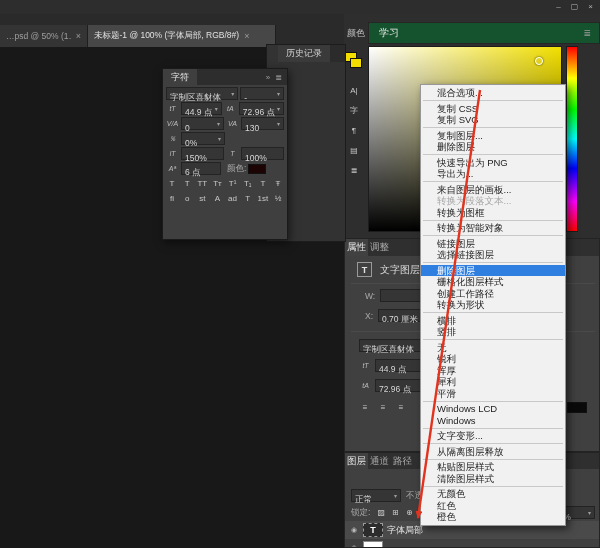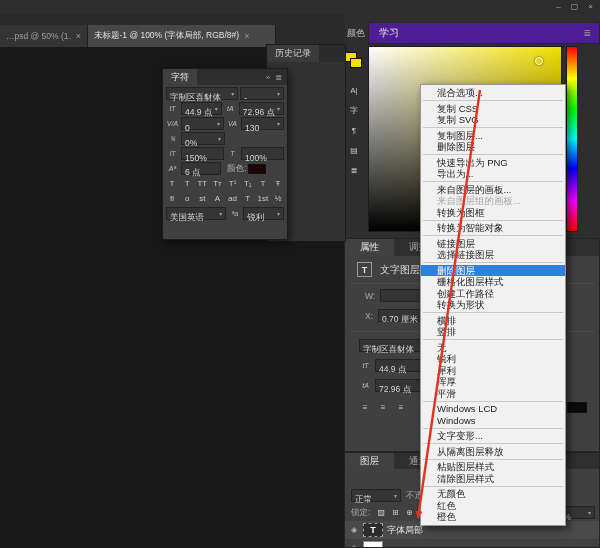--- a/index.html
+++ b/index.html
@@ -8,21 +8,21 @@
        font-family:"Liberation Sans","DejaVu Sans",sans-serif;font-size:10px;color:#ccc;}
   .abs{position:absolute;}
   .titlebar{background:#2d2d2d;display:flex;justify-content:flex-end;align-items:center;}
   .win-controls{display:flex;gap:10px;margin-right:7px;font-size:8px;color:#b4b4b4;line-height:1;}
   .doc-tab{position:absolute;height:22px;display:flex;align-items:center;padding:0 6px;
            font-size:8.5px;white-space:nowrap;overflow:hidden;border-right:1px solid #1e1e1e;}
   .tab-label{overflow:hidden;white-space:nowrap;}
   .tab-close{margin-left:5px;color:#9a9a9a;font-size:9px;flex:none;}
   .panel{background:#404040;border:1px solid #232323;}
   .panel-tabs{position:absolute;left:0;top:0;right:0;height:17px;background:#2f2f2f;display:flex;align-items:stretch;}
-  .ptab{display:flex;align-items:center;padding:0 15px;font-size:9.5px;color:#a8a8a8;}
+  .ptab{display:flex;align-items:center;padding:0 2px;font-size:9.5px;color:#a8a8a8;}
   .ptab.active{background:#414141;color:#e6e6e6;}
   .dd{display:flex;align-items:center;background:#353535;border:1px solid #232323;height:13px;
       padding:0 3px;font-size:8.5px;color:#d6d6d6;}
   .dd .val{flex:1;overflow:hidden;white-space:nowrap;margin-top:9px;}
   .caret{font-size:6px;color:#9c9c9c;margin-left:2px;flex:none;}
   .lab{font-size:8.5px;color:#a9a9a9;white-space:nowrap;}
   .mini-btn{display:inline-flex;align-items:center;justify-content:center;min-width:12px;height:12px;
             font-size:8px;color:#c9c9c9;}
   .picker{background-image:linear-gradient(to top,#000,rgba(0,0,0,0)),linear-gradient(to right,#ffffff,#f2df00);
           border:1px solid #1c1c1c;}
@@ -73,21 +73,21 @@
       <span class="tab-close">×</span>
     </div>
   </div>
 
   <div class="abs" style="left:0;top:47px;width:348px;height:501px;background:#181818;"></div>
 
   <div class="abs" style="left:344px;top:14px;width:256px;height:534px;background:#2e2e2e;"></div>
 
   <span class="abs" style="left:347px;top:27px;font-size:9px;color:#c0c0c0;">颜色</span>
 
-  <div class="abs" style="left:368px;top:22px;width:232px;height:22px;background:#4c1d95;border:1px solid #262626;display:flex;align-items:center;">
+  <div class="abs" style="left:368px;top:22px;width:232px;height:22px;background:#14532d;border:1px solid #262626;display:flex;align-items:center;">
     <span style="margin-left:10px;color:#e3e3e3;font-size:10px;">学习</span>
     <span style="margin-left:auto;margin-right:8px;color:#9d9d9d;font-size:9px;">≣</span>
   </div>
 
   <div class="abs" style="left:345px;top:52px;width:20px;height:20px;">
     <div class="abs swatch" style="left: 0px; top: 0px; width: 12px; height: 10px; background-color: rgb(242, 223, 0);"></div>
     <div class="abs swatch" style="left: 5px; top: 6px; width: 12px; height: 10px; background-color: rgb(242, 223, 0);"></div>
   </div>
 
   <div class="abs" style="left:344px;top:84px;width:20px;display:flex;flex-direction:column;gap:8px;align-items:center;">
@@ -98,21 +98,21 @@
       <span class="mini-btn">≣</span>
     </div>
 
   <div class="abs picker" style="left:368px;top:46px;width:194px;height:186px;">
     <div class="picker-cursor" style="left:166px;top:10px;"></div>
   </div>
 
   <div class="abs hue" style="left:566px;top:46px;width:12px;height:186px;"></div>
 
   <div class="abs" style="left:266px;top:44px;width:80px;height:198px;background:#333;border:1px solid #1c1c1c;z-index:4;">
-    <div style="height:17px;background:#2b2b2b;display:flex;align-items:stretch;">
+    <div style="height:17px;background:#2b2b2b;display:flex;align-items:stretch;margin-left:11px;">
       <span style="padding:0 8px;font-size:9px;color:#d0d0d0;background:#3a3a3a;display:flex;align-items:center;">历史记录</span>
     </div>
     <div style="height:179px;background:#323232;"></div>
   </div>
 
   <div class="abs" style="left:162px;top:68px;width:126px;height:172px;background:#3f3f3f;border:1px solid #1a1a1a;box-shadow:2px 3px 8px rgba(0,0,0,.5);z-index:6;">
     <div style="height:16px;background:#2d2d2d;display:flex;align-items:stretch;">
       <span style="padding:0 8px;font-size:9px;color:#e0e0e0;background:#3f3f3f;display:flex;align-items:center;">字符</span>
       <span style="margin-left:auto;color:#9d9d9d;font-size:8px;display:flex;align-items:center;">»</span>
       <span style="color:#9d9d9d;font-size:8px;display:flex;align-items:center;margin:0 5px;">≣</span>
@@ -189,31 +189,20 @@
     <div class="cp-row" style="justify-content:space-between;">
         <span class="mini-btn">fi</span>
         <span class="mini-btn">o</span>
         <span class="mini-btn">st</span>
         <span class="mini-btn">A</span>
         <span class="mini-btn">ad</span>
         <span class="mini-btn">T</span>
         <span class="mini-btn">1st</span>
         <span class="mini-btn">½</span>
       </div>
-    <div class="cp-row">
-      <div class="dd" style="flex:1.6;">
-        <span class="val">美国英语</span>
-        <span class="caret">▾</span>
-      </div>
-      <span class="cp-icon">ªa</span>
-      <div class="dd" style="flex:1;">
-        <span class="val">锐利</span>
-        <span class="caret">▾</span>
-      </div>
-    </div>
   </div>
 
   <div class="abs panel" style="left:344px;top:238px;width:256px;height:214px;">
     <div class="panel-tabs">
       <span class="ptab active">属性</span>
       <span class="ptab">调整</span>
     </div>
     <div class="abs" style="left:12px;top:23px;display:flex;align-items:center;gap:8px;">
       <span class="t-icon">T</span>
       <span style="font-size:10px;color:#dedede;">文字图层属性</span>
@@ -325,40 +314,40 @@
       <div class="menu-item">复制 CSS</div>
       <div class="menu-item">复制 SVG</div>
       <div class="menu-sep"></div>
       <div class="menu-item">复制图层...</div>
       <div class="menu-item">删除图层</div>
       <div class="menu-sep"></div>
       <div class="menu-item">快速导出为 PNG</div>
       <div class="menu-item">导出为...</div>
       <div class="menu-sep"></div>
       <div class="menu-item">来自图层的画板...</div>
-      <div class="menu-item disabled">来自图层组的画板...</div>
+      <div class="menu-item disabled">转换为段落文本...</div>
       <div class="menu-item">转换为图框</div>
       <div class="menu-sep"></div>
       <div class="menu-item">转换为智能对象</div>
       <div class="menu-sep"></div>
       <div class="menu-item">链接图层</div>
       <div class="menu-item">选择链接图层</div>
       <div class="menu-sep"></div>
       <div class="menu-item highlighted">删除图层</div>
       <div class="menu-item">栅格化图层样式</div>
       <div class="menu-item">创建工作路径</div>
       <div class="menu-item">转换为形状</div>
       <div class="menu-sep"></div>
       <div class="menu-item">横排</div>
       <div class="menu-item">竖排</div>
       <div class="menu-sep"></div>
       <div class="menu-item">无</div>
       <div class="menu-item">锐利</div>
+      <div class="menu-item">浑厚</div>
       <div class="menu-item">犀利</div>
-      <div class="menu-item">浑厚</div>
       <div class="menu-item">平滑</div>
       <div class="menu-sep"></div>
       <div class="menu-item">Windows LCD</div>
       <div class="menu-item">Windows</div>
       <div class="menu-sep"></div>
       <div class="menu-item">文字变形...</div>
       <div class="menu-sep"></div>
       <div class="menu-item">从隔离图层释放</div>
       <div class="menu-sep"></div>
       <div class="menu-item">粘贴图层样式</div>

